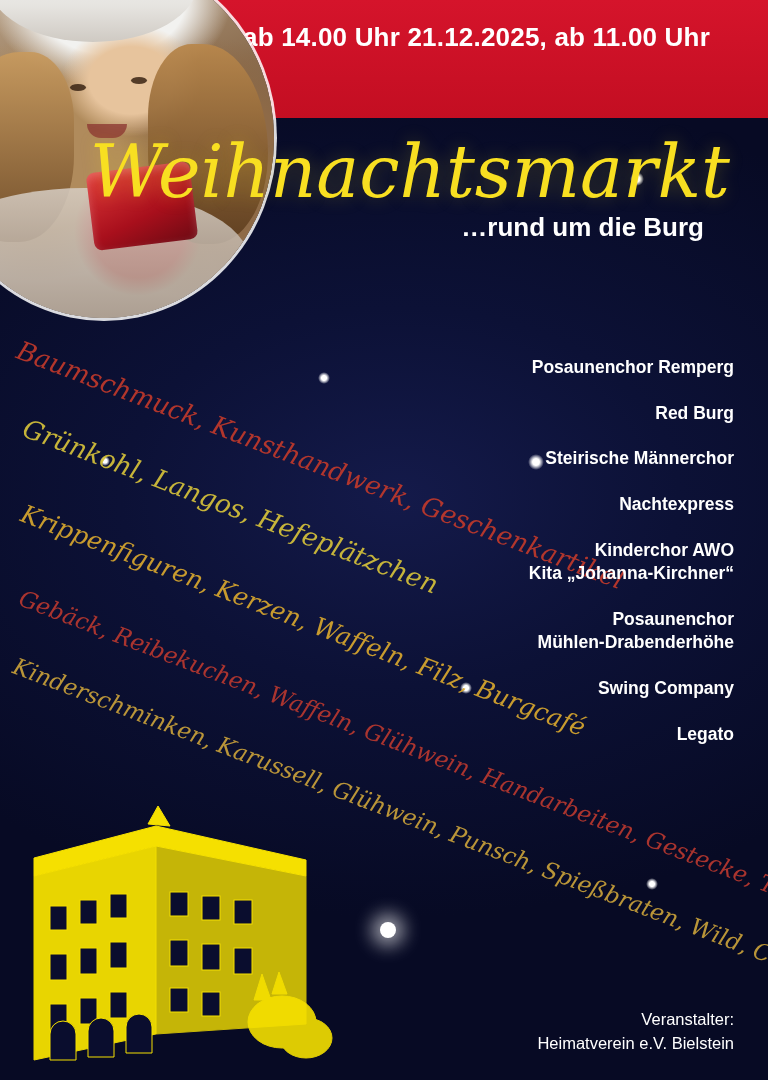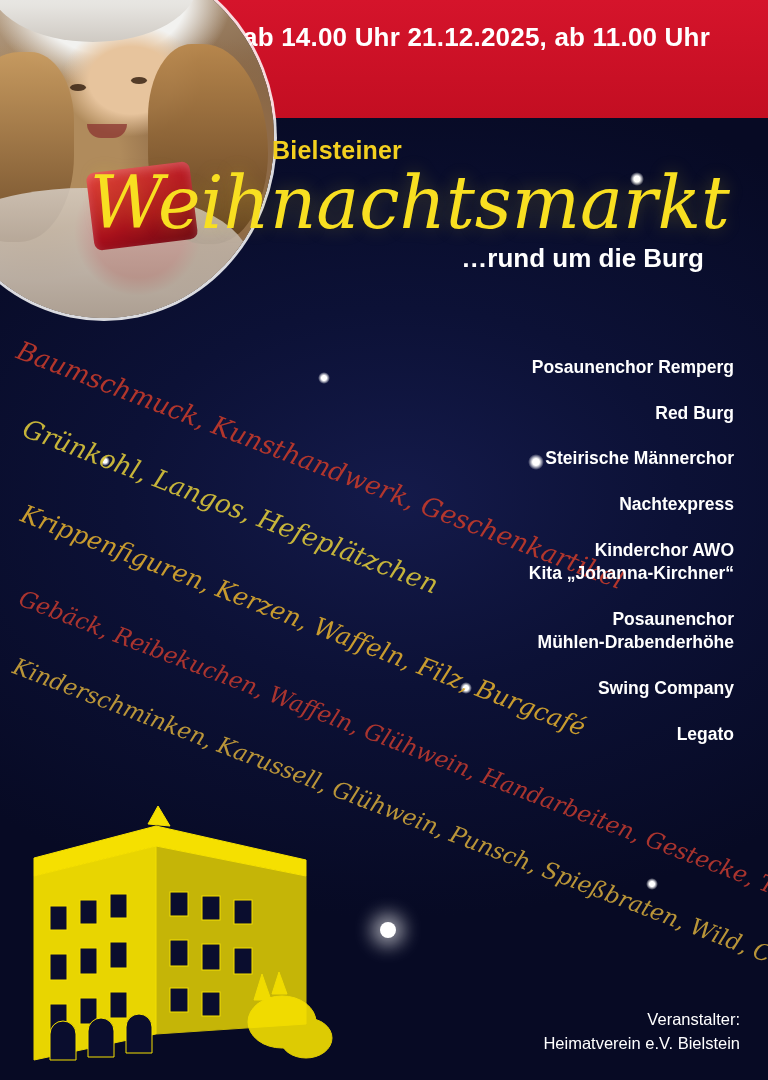--- a/index.html
+++ b/index.html
@@ -227,21 +227,21 @@
     box-shadow: 0 0 18px 8px rgba(255,255,255,0.6);
   }
   .star.glow {
     background: radial-gradient(circle, #ffffff 0 30%, rgba(255,255,255,0.65) 45%, rgba(255,255,255,0) 70%);
     box-shadow: none;
   }
 
   
   .organiser {
     position: absolute;
-    right: 28px;
+    right: 34px;
     bottom: 24px;
     text-align: right;
     color: #ffffff;
     font-size: 16.5px;
     line-height: 1.5;
     white-space: pre-line;
   }
 </style>
 </head>
 <body>
@@ -270,21 +270,20 @@
     <div class="star glow" style="left:630px;top:172px;width:14px;height:14px;"></div>
     <div class="star glow" style="left:318px;top:372px;width:12px;height:12px;"></div>
     <div class="star glow" style="left:528px;top:454px;width:16px;height:16px;"></div>
     <div class="star glow" style="left:100px;top:456px;width:10px;height:10px;"></div>
     <div class="star glow" style="left:460px;top:682px;width:12px;height:12px;"></div>
     <div class="star glow" style="left:646px;top:878px;width:12px;height:12px;"></div>
     <div class="star big" style="left:380px;top:922px;width:16px;height:16px;"></div>
   </div>
 
   <div class="heading-block">
-    <div class="kicker">Bielsteiner</div>
     <div class="title-main">Weihnachtsmarkt</div>
     <div class="subtitle">…rund um die Burg</div>
   </div>
 
   <div class="keywords">
     <div class="kw" style="left:18px;top:22px;transform:rotate(21deg);color:#c0392b;font-size:26px;">Baumschmuck, Kunsthandwerk, Geschenkartikel</div>
     <div class="kw" style="left:24px;top:100px;transform:rotate(21deg);color:#d6c23a;font-size:26px;">Grünkohl, Langos, Hefeplätzchen</div>
     <div class="kw" style="left:22px;top:186px;transform:rotate(21deg);color:#d8a72e;font-size:25px;">Krippenfiguren, Kerzen, Waffeln, Filz, Burgcafé</div>
     <div class="kw" style="left:20px;top:272px;transform:rotate(21deg);color:#b8382f;font-size:23px;">Gebäck, Reibekuchen, Waffeln, Glühwein, Handarbeiten, Gestecke, Töpfereien</div>
     <div class="kw" style="left:14px;top:340px;transform:rotate(21deg);color:#c9a13a;font-size:23px;">Kinderschminken, Karussell, Glühwein, Punsch, Spießbraten, Wild, Crêpes … und vieles mehr</div>

